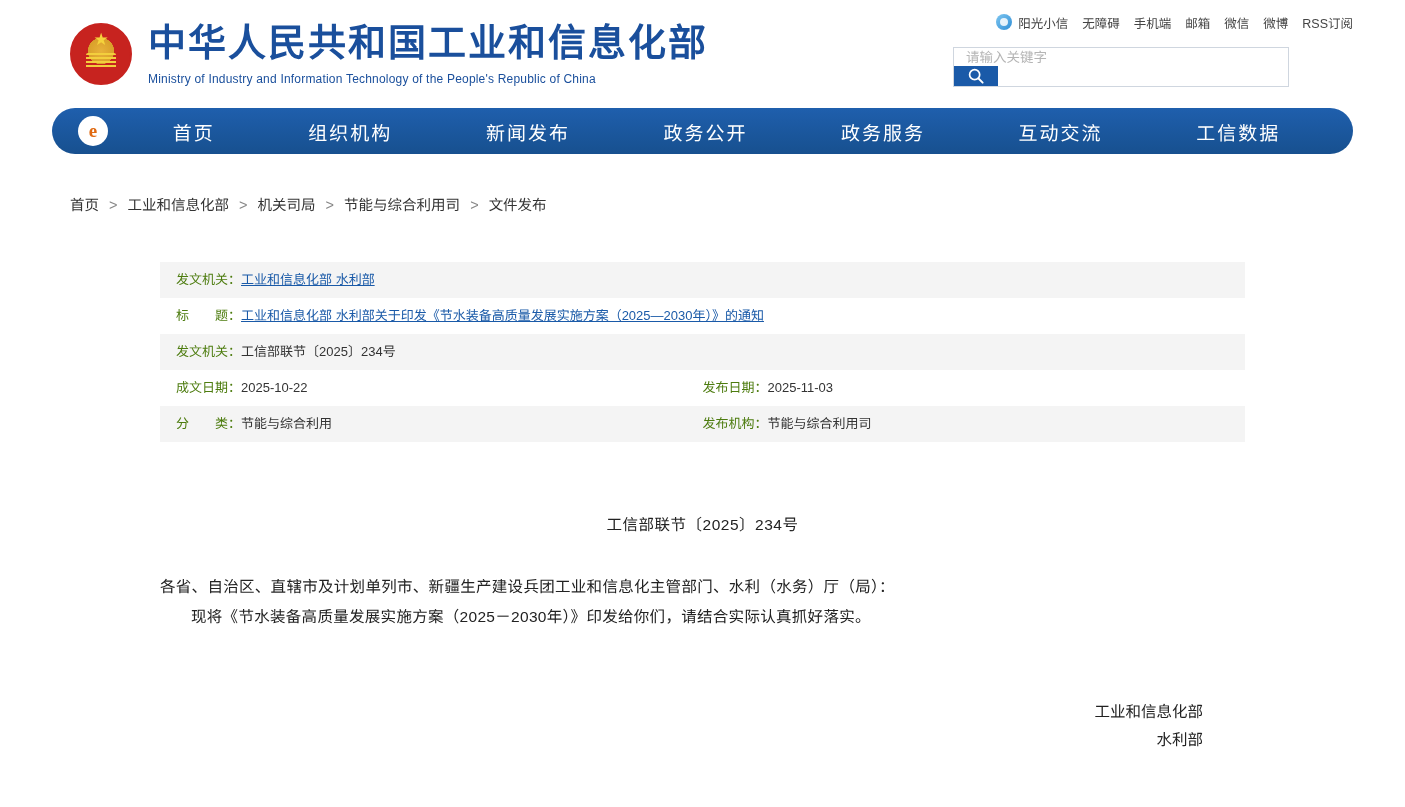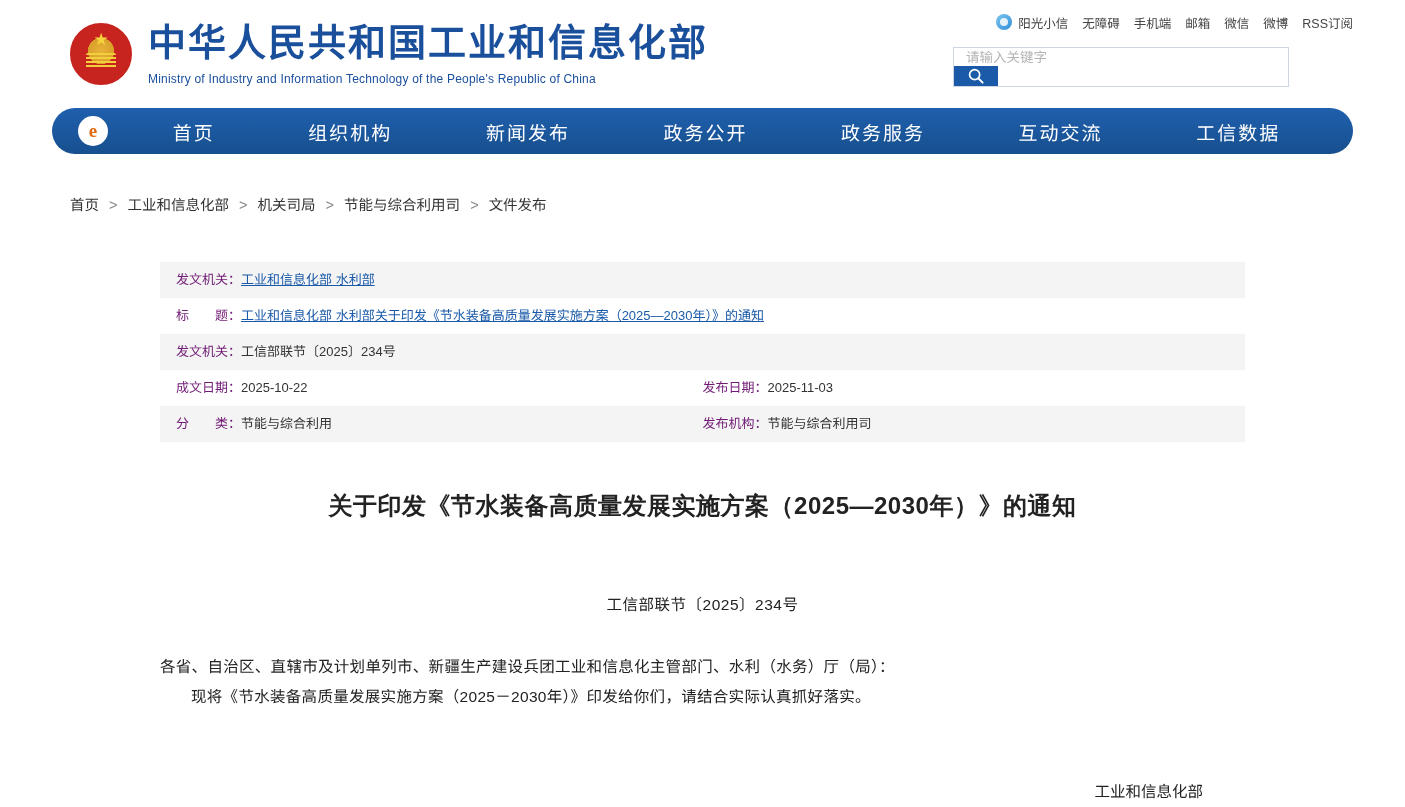--- a/index.html
+++ b/index.html
@@ -190,21 +190,21 @@
     border-collapse: collapse;
   }
   .meta .row {
     display: flex;
     padding: 8px 16px;
     line-height: 20px;
   }
   .meta .row.shade { background: #f4f4f4; }
   .meta .cell { display: flex; }
   .meta .cell.half { width: 50%; }
-  .meta .k { color: #701a75; white-space: pre; }
+  .meta .k { color: #4d7c0f; white-space: pre; }
   .meta .v { color: #333; }
   .meta .v.link { color: #1a5aa8; text-decoration: underline; }
 
   
   .doc-title {
     text-align: center;
     font-size: 24px;
     font-weight: bold;
     color: #222;
     margin: 48px auto 0 auto;
@@ -338,21 +338,20 @@
         <span class="k">分　　类：</span>
         <span class="v">节能与综合利用</span>
       </div>
       <div class="cell half">
         <span class="k">发布机构：</span>
         <span class="v">节能与综合利用司</span>
       </div>
     </div>
   </div>
 
-  <div class="doc-title">关于印发《节水装备高质量发展实施方案（2025—2030年）》的通知</div>
 
   <div class="doc-number">工信部联节〔2025〕234号</div>
 
   <div class="body-text">
     <p>各省、自治区、直辖市及计划单列市、新疆生产建设兵团工业和信息化主管部门、水利（水务）厅（局）：</p>
     <p class="indent">现将《节水装备高质量发展实施方案（2025－2030年）》印发给你们，请结合实际认真抓好落实。</p>
   </div>
 
   <div class="signature">
     <div>工业和信息化部</div>

